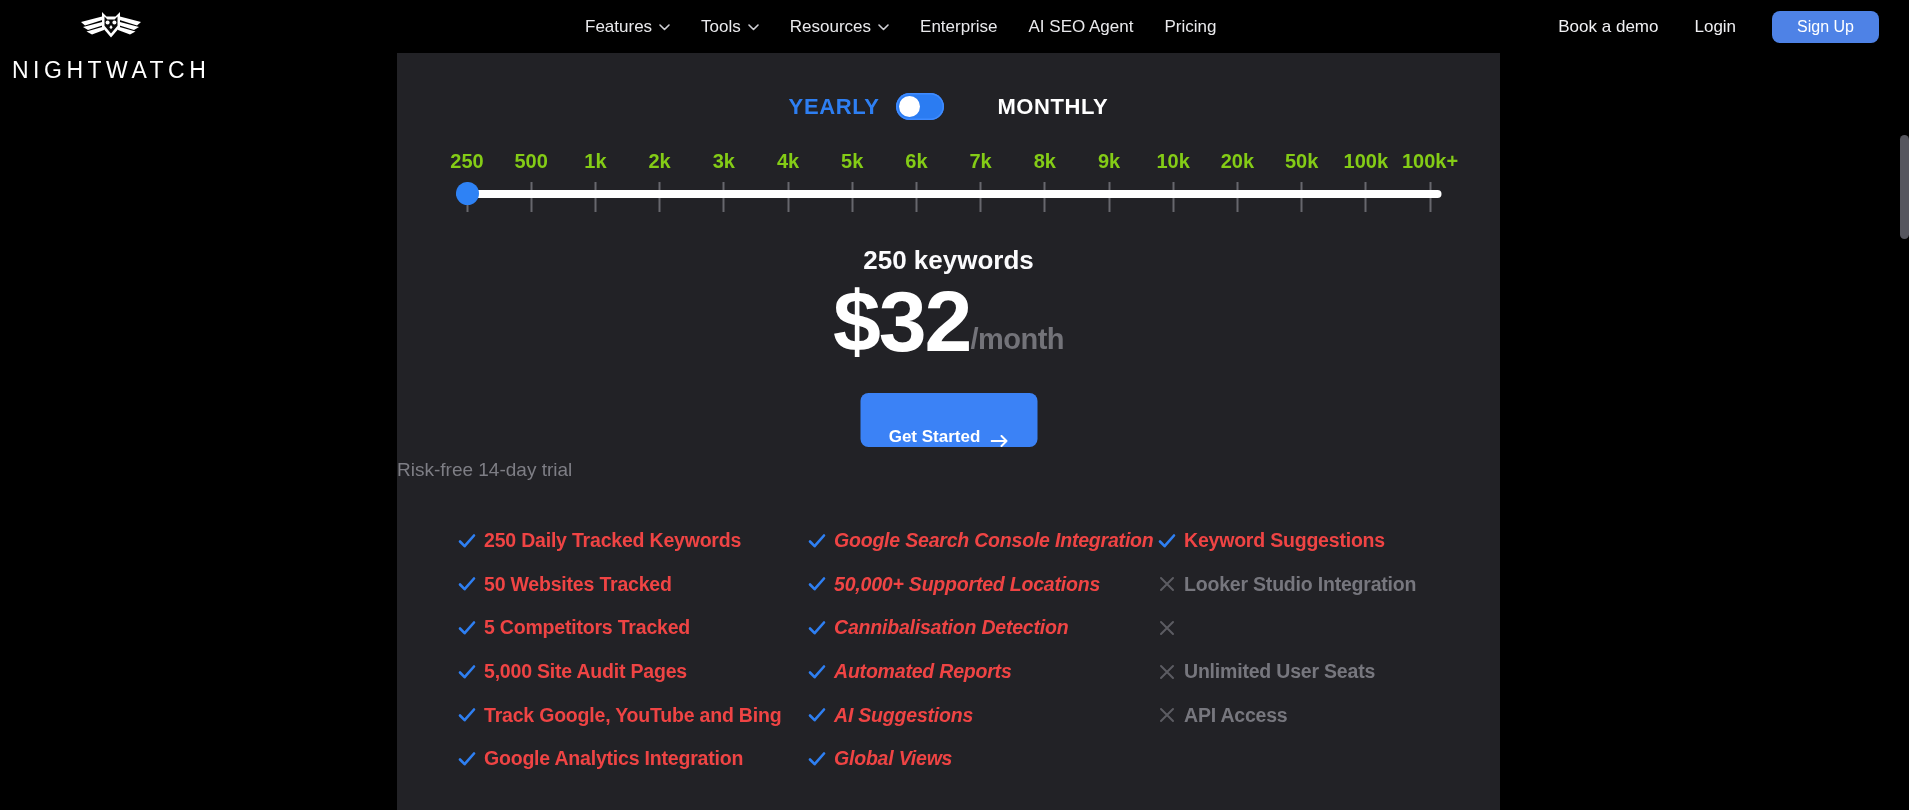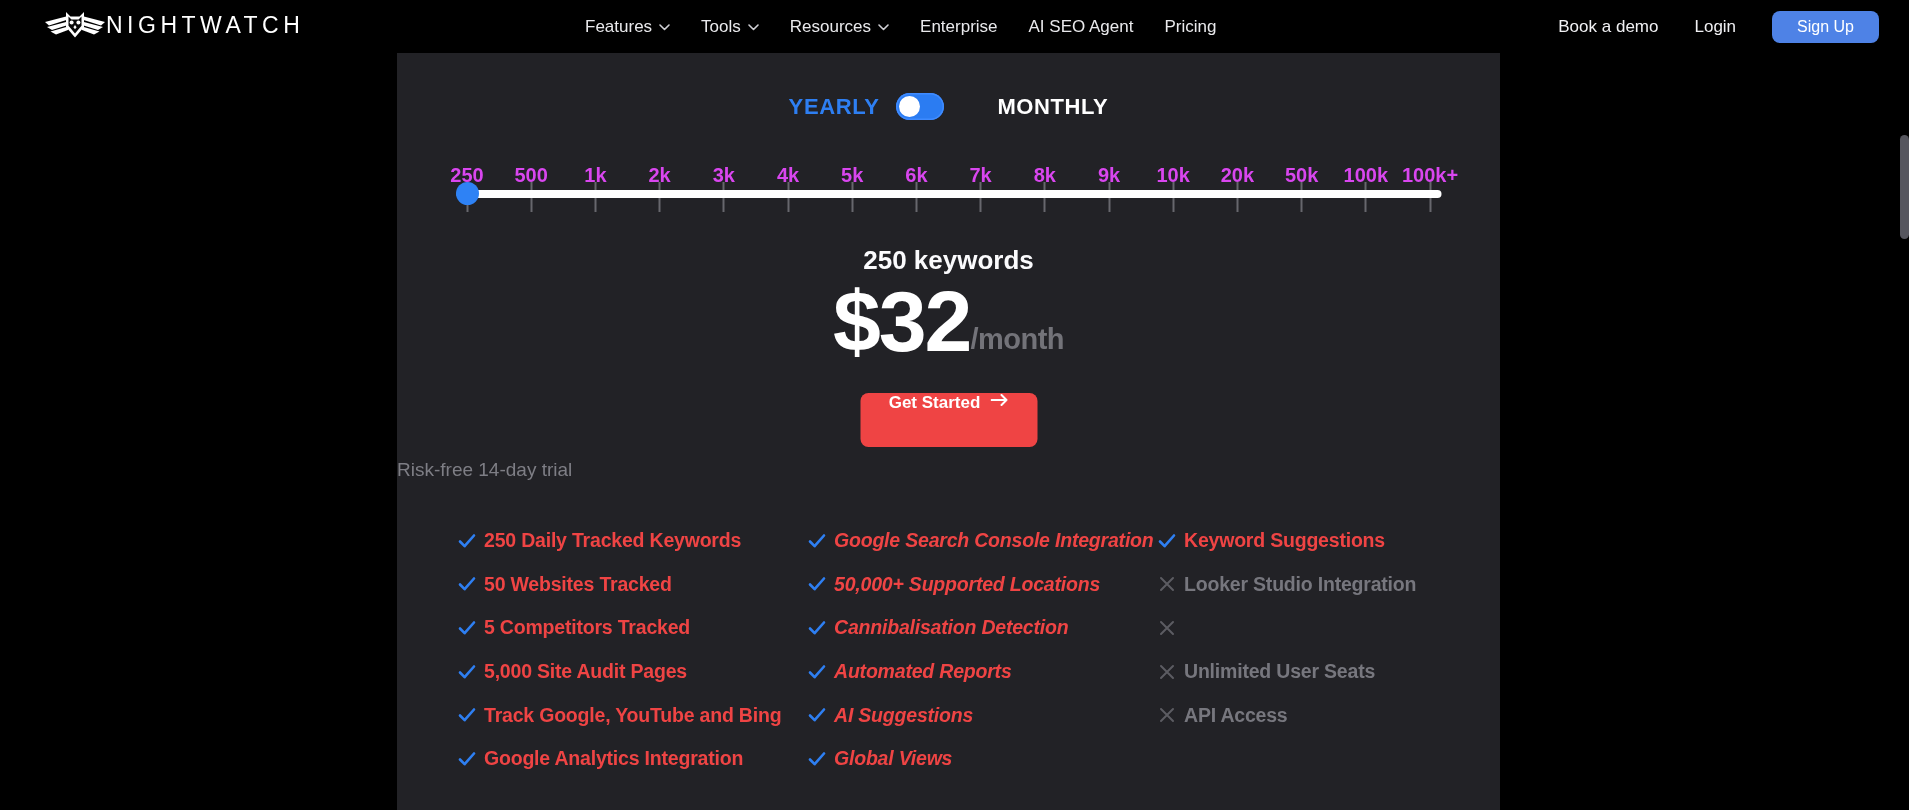--- a/index.html
+++ b/index.html
@@ -9,21 +9,21 @@
     font-family:"Liberation Sans","DejaVu Sans",sans-serif;
     color:#fff;
     position:relative;
   }
 
   
   .header {
     position:absolute; top:0; left:0; width:1909px; height:53px;
     display:flex; align-items:center;
   }
-  .brand { position:absolute; left:44px; top:10px; display:flex; align-items:center; cursor:pointer; }
+  .brand { position:absolute; left:12px; top:10px; display:flex; align-items:center; gap:17px; cursor:pointer;flex-direction:column; }
   .brand-name { font-size:23px; font-weight:500; letter-spacing:4.5px; color:#fff; }
   .nav { position:absolute; left:585px; top:0; height:53px; display:flex; align-items:center; gap:31px; }
   .nav-item { display:flex; align-items:center; gap:7px; font-size:17px; color:#e9e9ec; cursor:pointer; white-space:nowrap; }
   .nav-item .chev { color:#cfcfd4; display:inline-flex; margin-top:2px; }
   .header-right { position:absolute; right:30px; top:0; height:53px; display:flex; align-items:center; gap:36px; }
   .header-link { font-size:17px; color:#f0f0f3; cursor:pointer; white-space:nowrap; }
   .signup-btn {
     height:32px; padding:0 25px; border:none; border-radius:8px;
     background:#4e82e6; color:#fff; font-size:16px; font-weight:500;
     font-family:inherit; cursor:pointer; display:flex; align-items:center;
@@ -51,23 +51,23 @@
     position:absolute; left:3px; top:3px; width:21px; height:21px;
     border-radius:50%; background:#fff;
   }
 
   
   .slider {
     position:absolute; top:95px; left:50%; transform:translateX(-50%);
     width:985px; height:72px; --step:64.2px;
   }
   .slider-label {
-    position:absolute; top:16px; left:calc(11px + var(--i)*var(--step));
+    position:absolute; top:2px; left:calc(11px + var(--i)*var(--step));
     transform:translateX(-50%);
-    font-size:20px; font-weight:700; color:#d946ef; white-space:nowrap; cursor:pointer;
+    font-size:20px; font-weight:700; color:#84cc16; white-space:nowrap; cursor:pointer;
   }
   .slider-tick {
     position:absolute; top:34px; left:calc(11px + var(--i)*var(--step));
     transform:translateX(-50%);
     width:2px; height:30px; background:#67676d;
   }
   .slider-track {
     position:absolute; top:42px; left:0; width:985px; height:8px;
     background:#fff; border-radius:4px; cursor:pointer;
   }
@@ -86,23 +86,23 @@
     position:absolute; top:228px; left:0; width:100%;
     display:flex; justify-content:center; align-items:flex-end;
   }
   .price-amount { font-size:86px; font-weight:800; color:#fff; line-height:.95; letter-spacing:-2px; }
   .price-period { font-size:29px; font-weight:600; color:#737379; margin-bottom:7px; letter-spacing:-.5px; }
 
   
   .cta-btn {
     position:absolute; top:340px; left:50%; transform:translateX(-50%);
     width:177px; height:54px; border:none; border-radius:8px;
-    background:#ef4444; color:#fff; font-family:inherit;
+    background:#3b82f6; color:#fff; font-family:inherit;
     font-size:17px; font-weight:700; cursor:pointer;
-    display:flex; align-items:flex-start; justify-content:center; gap:10px;
+    display:flex; align-items:flex-end; justify-content:center; gap:10px;
   }
   .trial-note {
     position:absolute; top:406px; left:0; width:100%;
     text-align:left; font-size:19px; color:#7e7e85;
   }
 
   
   .features { position:absolute; top:466px; left:0; width:100%; height:265px; }
   .feature-col { position:absolute; top:0; }
   .feature-col.c1 { left:60px;  width:345px; }

